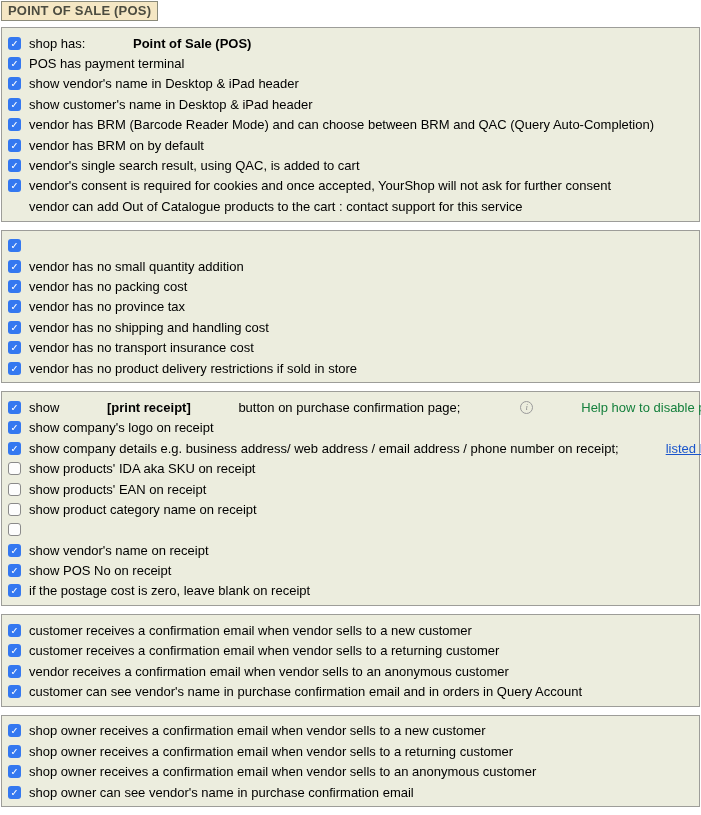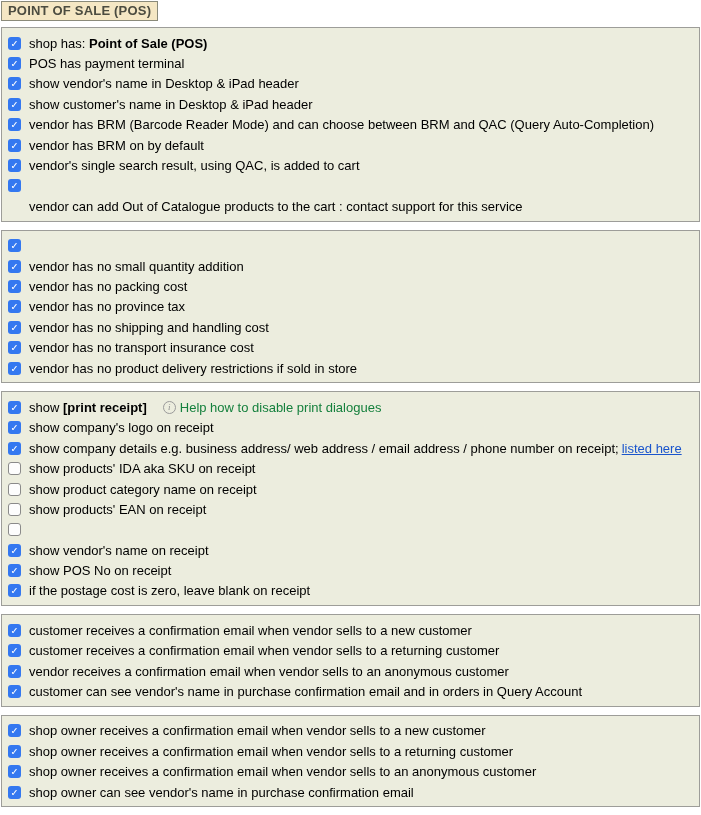--- a/index.html
+++ b/index.html
@@ -38,21 +38,21 @@
   .cb.checked {
     background: #3478f0;
     color: #fff;
     font-family: "DejaVu Sans", sans-serif;
     font-size: 9.5px;
     font-weight: bold;
     line-height: 13px;
   }
   .cb.unchecked { background: #fdfdfd; border: 1px solid #8a8a8a; }
   .cb-spacer { width: 13px; flex: 0 0 13px; margin-right: 8px; }
-  .label { white-space: nowrap; display: flex; align-items: center; }
+  .label { white-space: nowrap; display: flex; align-items: center; gap: 44px; }
   .part-text { white-space: pre; }
   .part-bold { font-weight: bold; white-space: pre; }
   .part-link { color: #15803d; white-space: pre; cursor: pointer; margin-left: 4px; }
   .part-ulink { color: #1a55cc; text-decoration: underline; white-space: pre; cursor: pointer; margin-left: 3px; }
   .part-info {
     color: #8f8f8f;
     border: 1px solid #9a9a9a;
     border-radius: 50%;
     width: 13px; height: 13px; flex: 0 0 13px;
     display: inline-flex; align-items: center; justify-content: center;
@@ -107,20 +107,23 @@
           </span>
         </div>
         <div class="row">
           <span class="cb checked">✓</span>
           <span class="label">
             <span class="part-text">vendor's single search result, using QAC, is added to cart</span>
           </span>
         </div>
         <div class="row">
           <span class="cb checked">✓</span>
+          <span class="label">
+            <span class="part-text">vendor's consent is required for cookies and once accepted, YourShop will not ask for further consent</span>
+          </span>
         </div>
         <div class="row">
           <span class="cb-spacer"></span>
           <span class="label">
             <span class="part-text">vendor can add Out of Catalogue products to the cart : contact support for this service</span>
           </span>
         </div>
       </div>
       <div class="section">
         <div class="row">
@@ -162,20 +165,21 @@
             <span class="part-text">vendor has no product delivery restrictions if sold in store</span>
           </span>
         </div>
       </div>
       <div class="section">
         <div class="row">
           <span class="cb checked">✓</span>
           <span class="label">
             <span class="part-text">show </span>
             <span class="part-bold">[print receipt]</span>
+            <span class="part-text"> button on purchase confirmation page;</span>
             <span class="part-info">i</span>
             <span class="part-link">Help how to disable print dialogues</span>
           </span>
         </div>
         <div class="row">
           <span class="cb checked">✓</span>
           <span class="label">
             <span class="part-text">show company's logo on receipt</span>
           </span>
         </div>
@@ -188,27 +192,27 @@
         </div>
         <div class="row">
           <span class="cb unchecked"></span>
           <span class="label">
             <span class="part-text">show products' IDA aka SKU on receipt</span>
           </span>
         </div>
         <div class="row">
           <span class="cb unchecked"></span>
           <span class="label">
+            <span class="part-text">show products' EAN on receipt</span>
+          </span>
+        </div>
+        <div class="row">
+          <span class="cb unchecked"></span>
+          <span class="label">
             <span class="part-text">show product category name on receipt</span>
-          </span>
-        </div>
-        <div class="row">
-          <span class="cb unchecked"></span>
-          <span class="label">
-            <span class="part-text">show products' EAN on receipt</span>
           </span>
         </div>
         <div class="row">
           <span class="cb unchecked"></span>
         </div>
         <div class="row">
           <span class="cb checked">✓</span>
           <span class="label">
             <span class="part-text">show vendor's name on receipt</span>
           </span>

